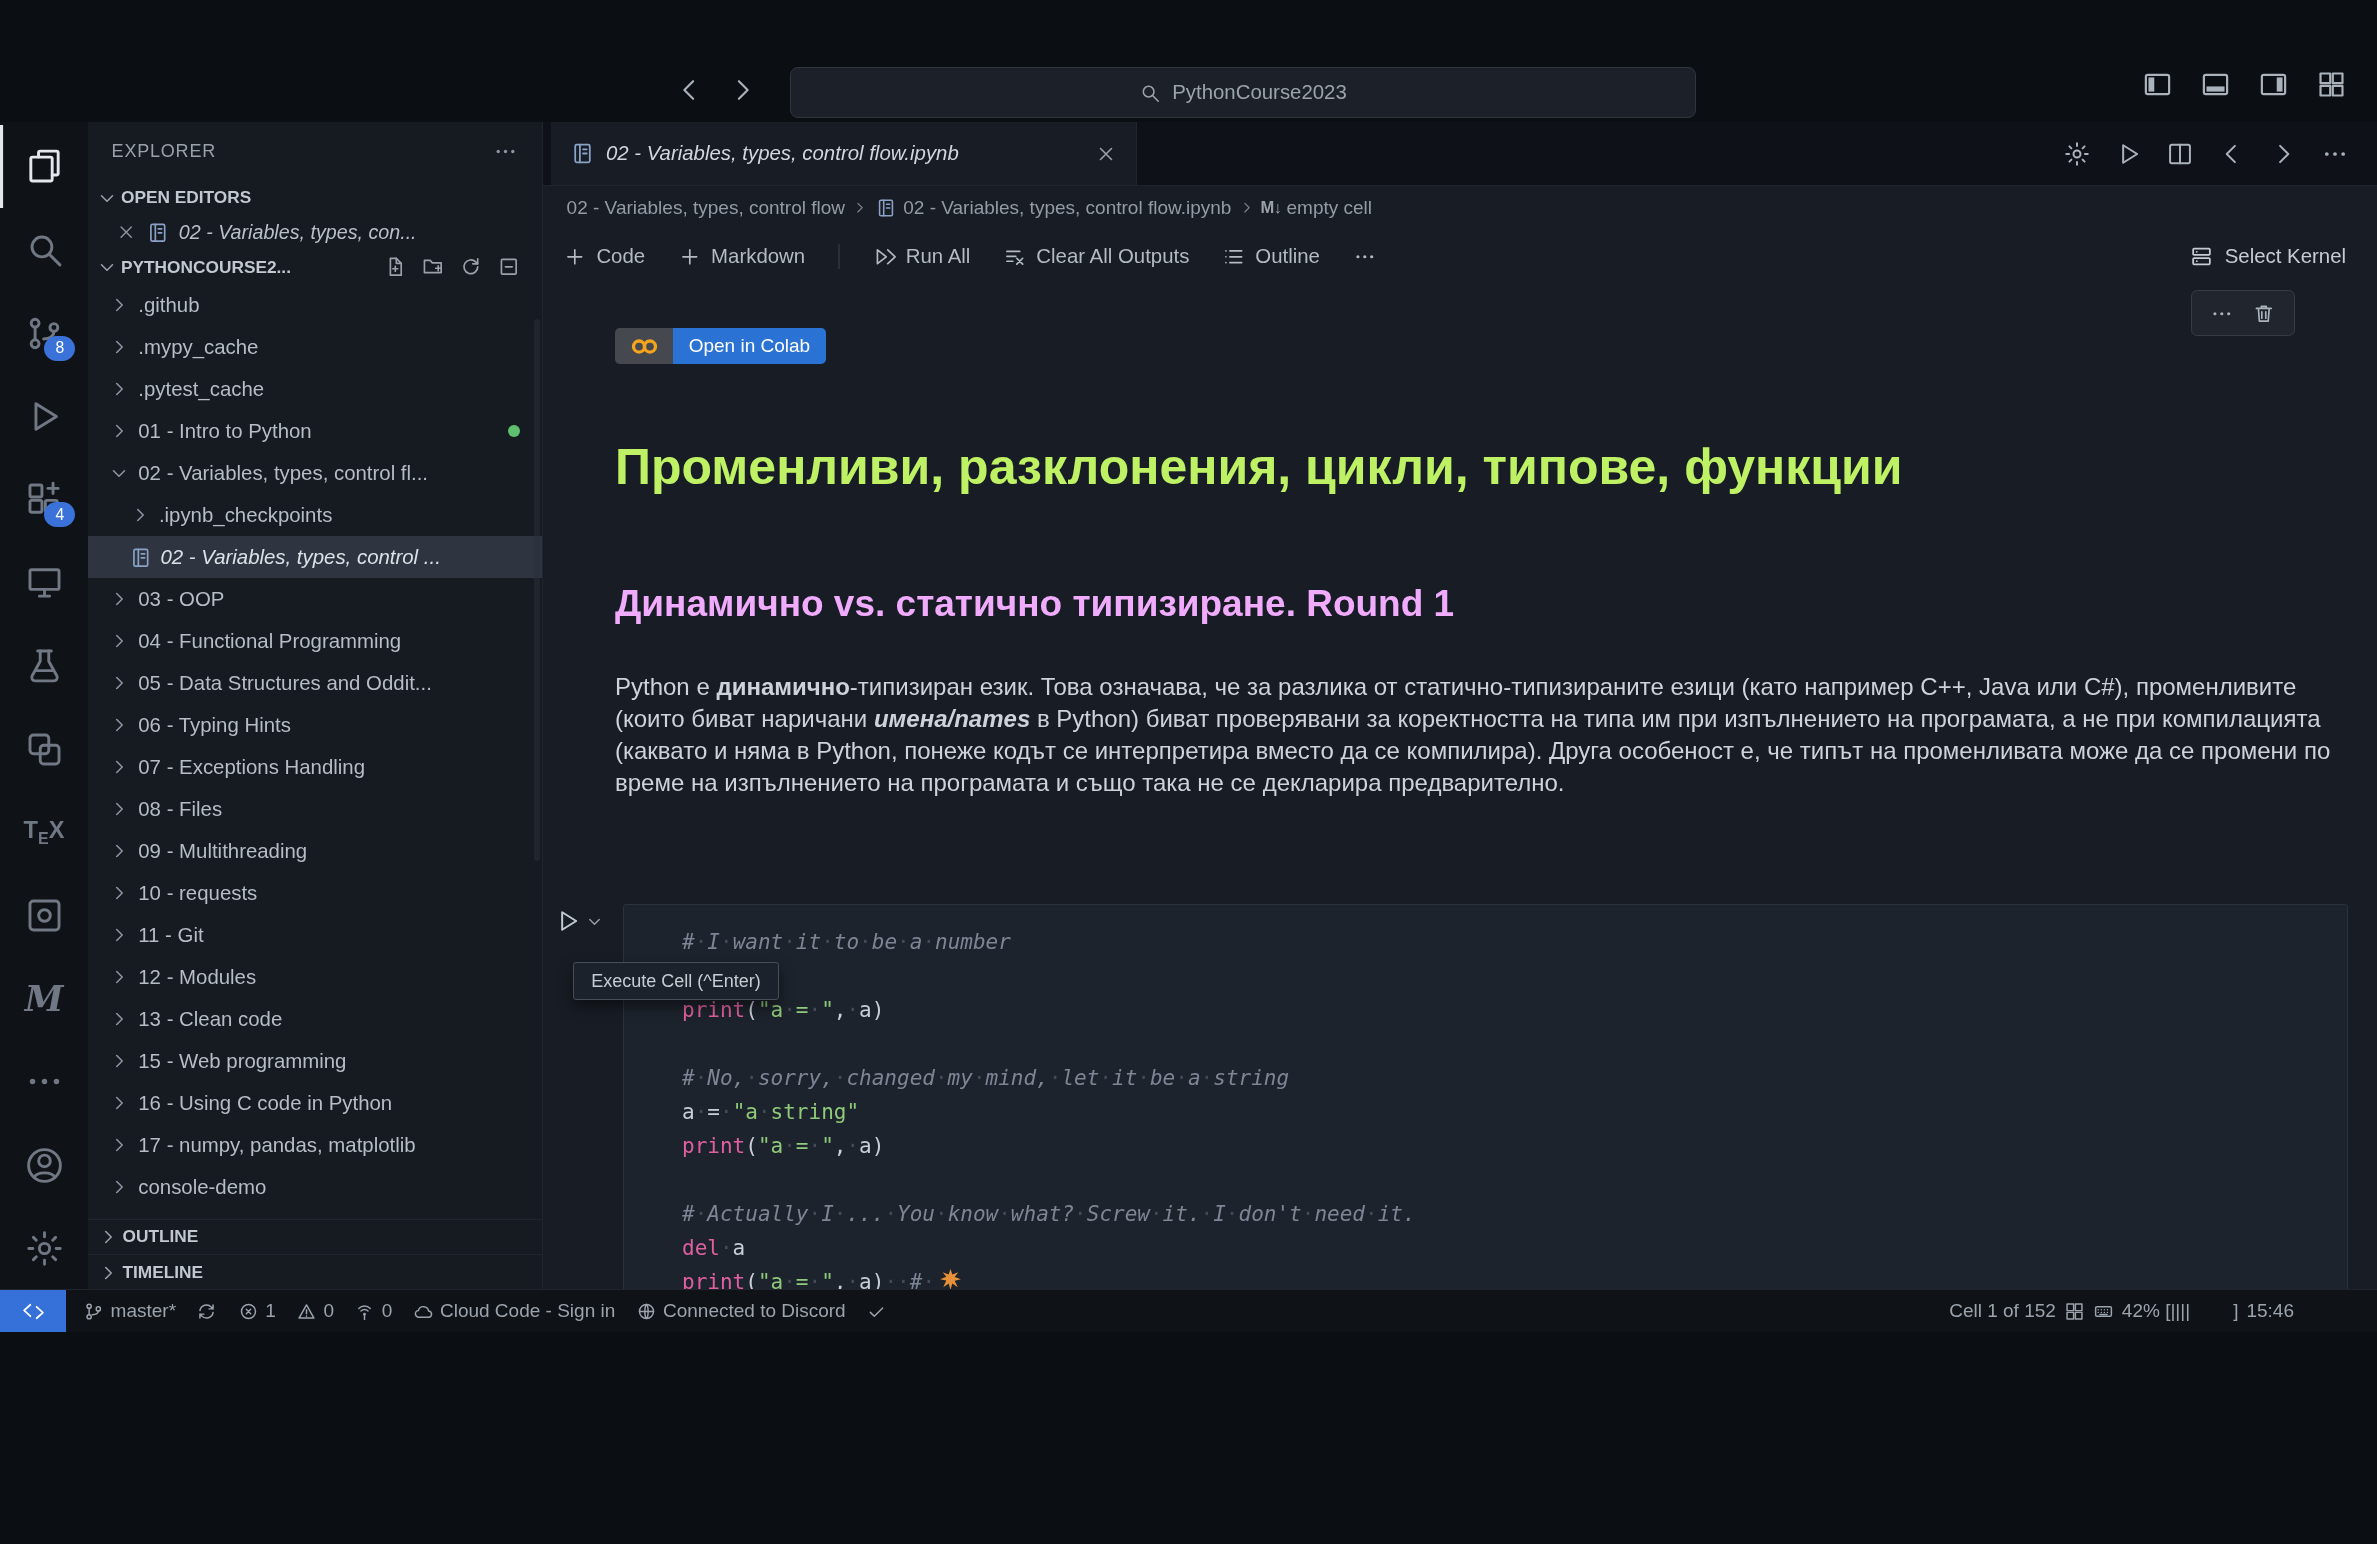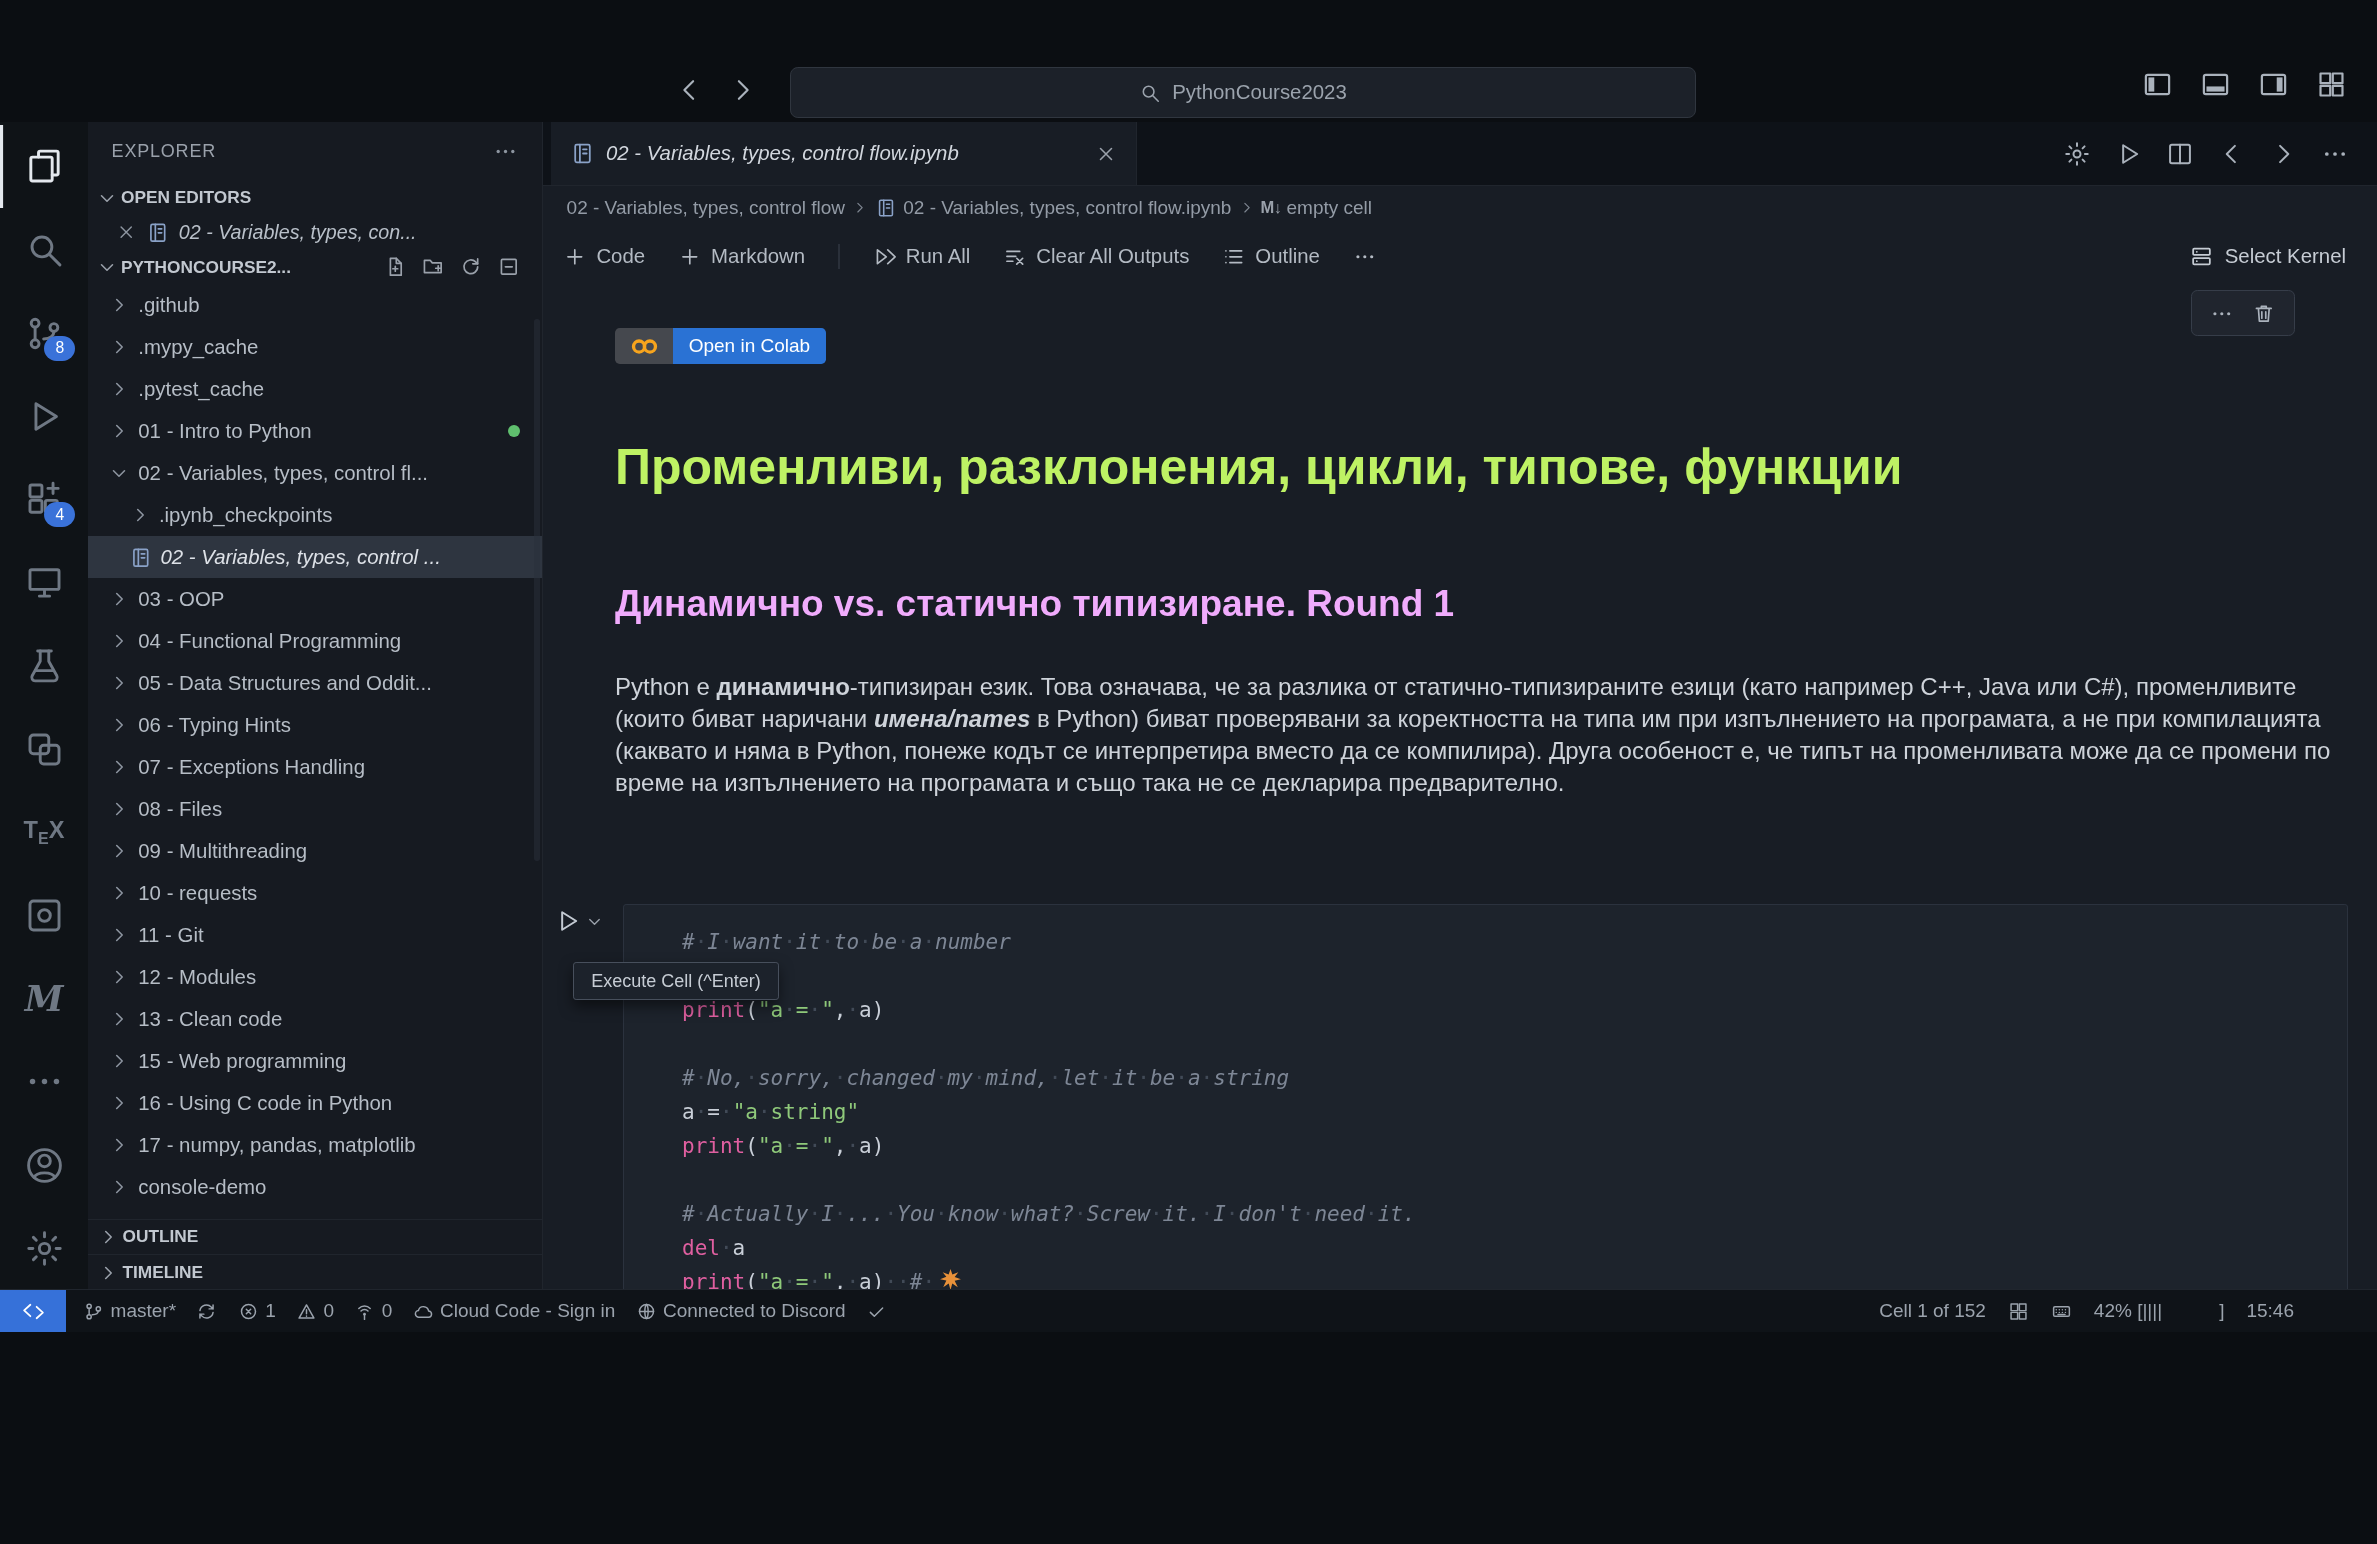--- a/index.html
+++ b/index.html
@@ -153,21 +153,21 @@
   .outputs{position:absolute;left:93px;top:1110px;font-family:"DejaVu Sans Mono",monospace;
       font-size:21px;line-height:35px;color:#ccd1d8;white-space:pre;}
 
   
   .statusbar{position:absolute;left:0;right:0;bottom:0;height:42px;background:#0f1318;
       border-top:0.8px solid #20252d;display:flex;align-items:center;font-size:19px;color:#9ba3ad;}
   .remote{width:66px;height:100%;background:#3671d9;color:#fff;display:flex;align-items:center;
       justify-content:center;cursor:pointer;}
   .remote .ic{width:25px;height:25px;}
   .st-left{display:flex;align-items:center;gap:20.4px;padding-left:17.3px;}
-  .st-right{margin-left:auto;display:flex;align-items:center;gap:22px;padding-right:83px;}
+  .st-right{margin-left:auto;display:flex;align-items:center;gap:8px;padding-right:83px;}
   .st-item{display:flex;align-items:center;gap:6.3px;cursor:pointer;white-space:nowrap;}
   .st-item .ic{width:21px;height:21px;}
   .st-item.gap{margin-left:35px;}
 </style>
 </head>
 <body>
 
 <div class="app">
 
   <header class="titlebar">

